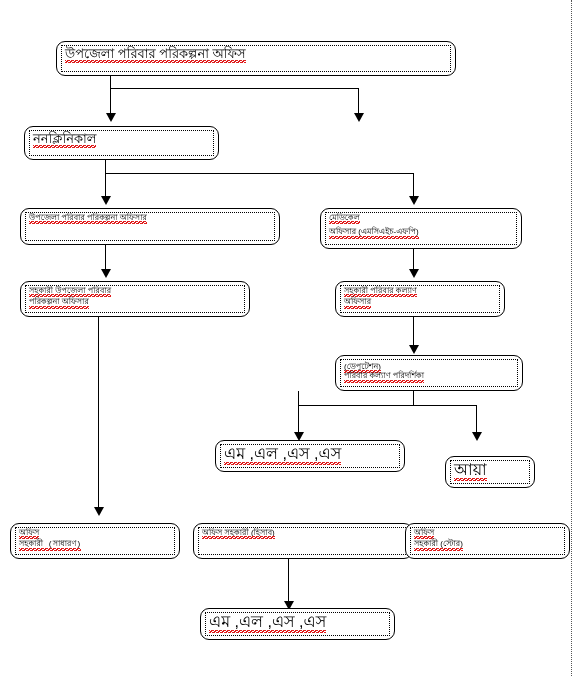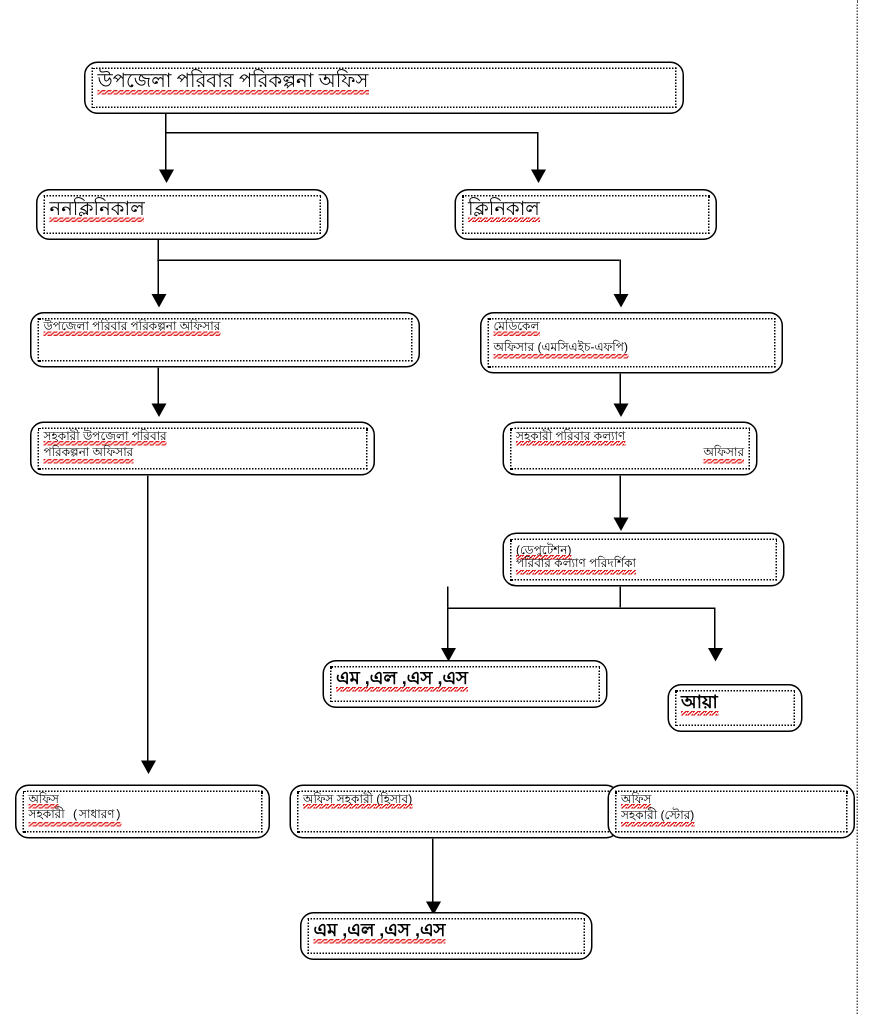--- a/index.html
+++ b/index.html
@@ -68,21 +68,21 @@
   .arrow{
     position:absolute;
     width:0;height:0;
     border-left:5px solid transparent;
     border-right:5px solid transparent;
     border-top:9px solid #000;
   }
 
   
   .t13{font-size:13px;}
-  .t12{font-size:12px;font-weight:bold;}
+  .t12{font-size:16px;}
   .t8 {font-size:8px;}
 </style>
 </head>
 <body>
 
 <div id="page">
 
   <div class="page-margin"></div>
 
   <div class="box" style="left:56px;top:41px;width:400px;height:35px;">
@@ -97,25 +97,20 @@
   <div class="arrow" style="left:106px;top:113px;"></div>
   <div class="ln vl" style="left:358px;top:88px;height:27px;"></div>
   <div class="arrow" style="left:354px;top:113px;"></div>
 
   <div class="box" style="left:24px;top:126px;width:195px;height:34px;">
     <div class="inner">
       <span class="txt t13"><span class="sq">ননক্লিনিকাল</span></span>
     </div>
   </div>
 
-  <div class="box" style="left:303px;top:126px;width:175px;height:34px;">
-    <div class="inner">
-      <span class="txt t13"><span class="sq">ক্লিনিকাল</span></span>
-    </div>
-  </div>
 
   <div class="ln vl" style="left:105px;top:160px;height:13px;"></div>
   <div class="ln hl" style="left:105px;top:173px;width:308px;"></div>
   <div class="ln vl" style="left:105px;top:173px;height:25px;"></div>
   <div class="arrow" style="left:101px;top:196px;"></div>
   <div class="ln vl" style="left:413px;top:173px;height:25px;"></div>
   <div class="arrow" style="left:409px;top:196px;"></div>
 
   <div class="box" style="left:20px;top:208px;width:260px;height:37px;">
     <div class="inner">
@@ -139,21 +134,21 @@
   <div class="box" style="left:20px;top:281px;width:230px;height:36px;">
     <div class="inner">
       <span class="txt t8"><span class="sq">সহকারী        উপজেলা        পরিবার</span></span>
       <span class="txt t8" style="margin-top:2px;"><span class="sq">পরিকল্পনা               অফিসার</span></span>
     </div>
   </div>
 
   <div class="box" style="left:335px;top:281px;width:170px;height:36px;text-decoration:underline;">
     <div class="inner">
       <span class="txt t8"><span class="sq">সহকারী        পরিবার       কল্যাণ</span></span>
-      <span class="txt t8" style="margin-top:2px;text-align:right;"><span class="sq">অফিসার</span></span>
+      <span class="txt t8" style="margin-top:2px;"><span class="sq">অফিসার</span></span>
     </div>
   </div>
 
   <div class="ln vl" style="left:413px;top:317px;height:30px;"></div>
   <div class="arrow" style="left:409px;top:345px;"></div>
 
   <div class="ln vl" style="left:98px;top:317px;height:194px;"></div>
   <div class="arrow" style="left:94px;top:507px;"></div>
 
   <div class="box" style="left:335px;top:355px;width:188px;height:36px;">

